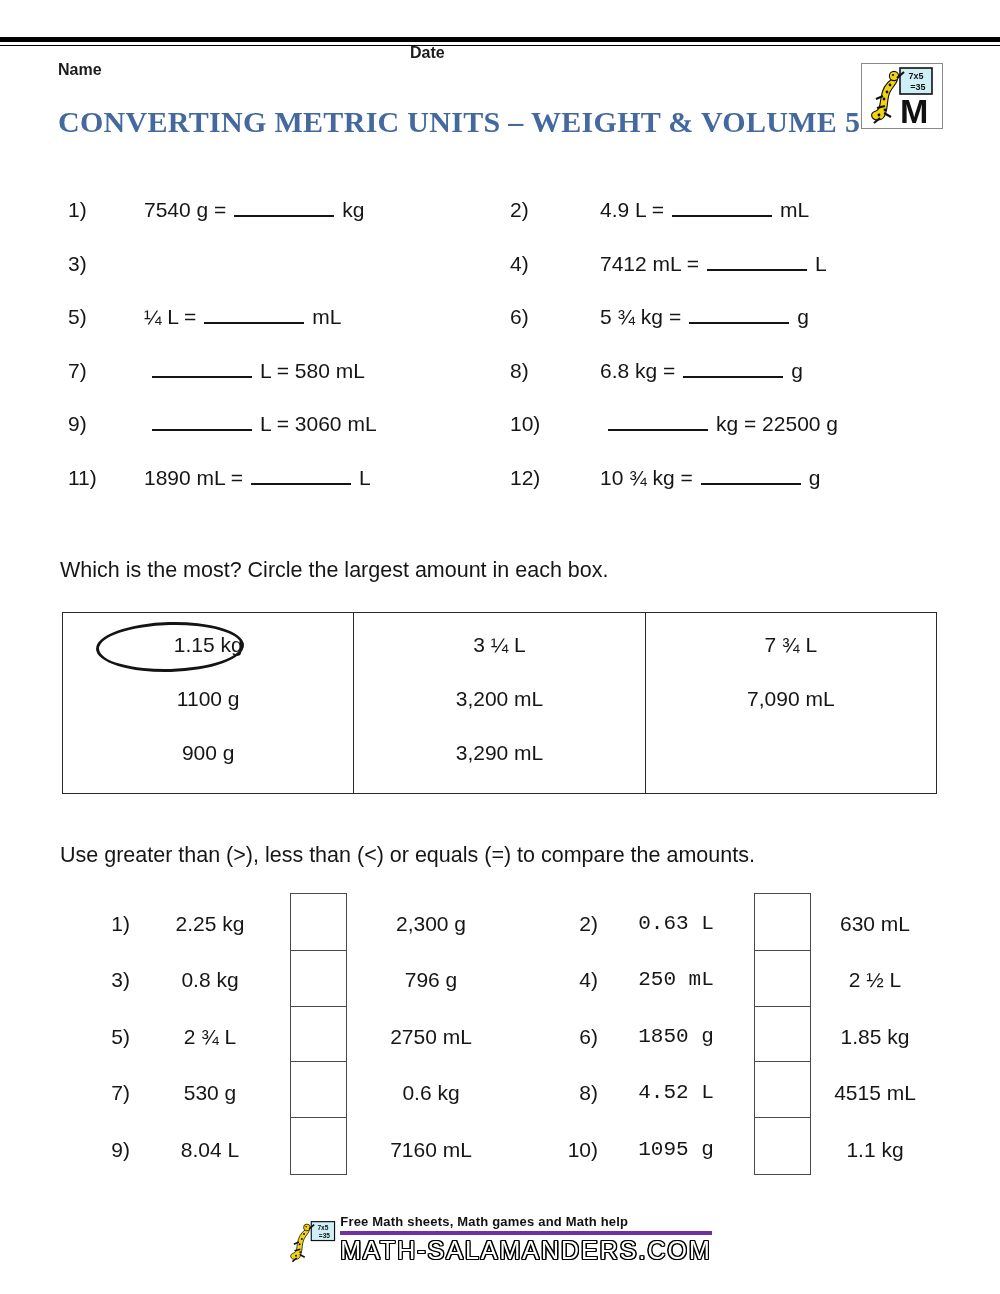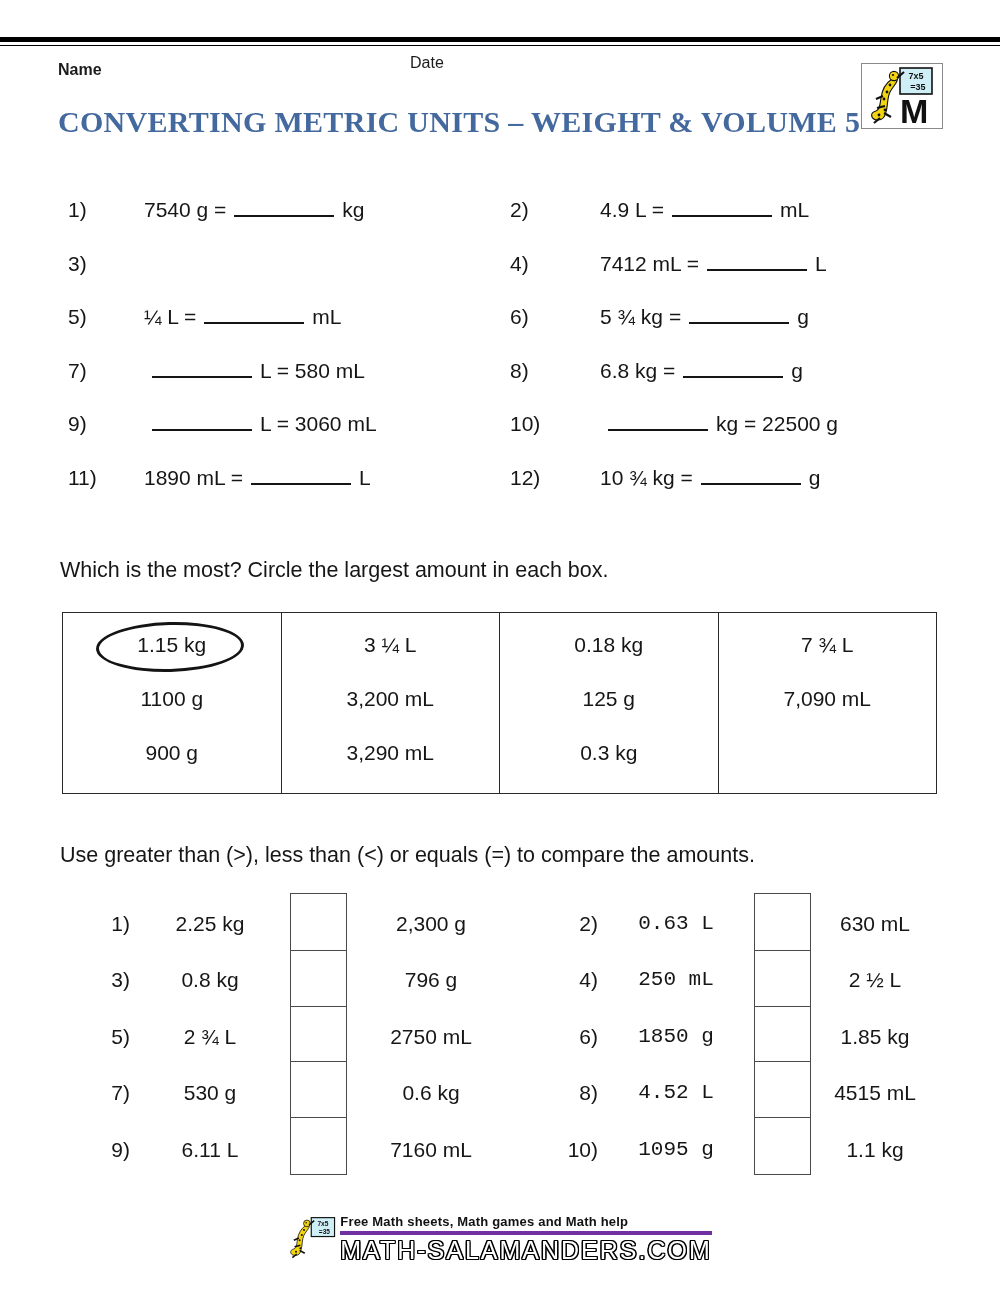--- a/index.html
+++ b/index.html
@@ -6,21 +6,21 @@
   body{
     width:1000px;height:1294px;position:relative;background:#ffffff;
     font-family:"Liberation Sans",sans-serif;color:#161616;overflow:hidden;
   }
   
   .rule-thick{position:absolute;top:37px;left:0;width:1000px;height:5px;background:#000;}
   .rule-thin{position:absolute;top:45px;left:0;width:1000px;height:1px;background:#000;}
 
   
   .name-label{position:absolute;left:58px;top:61px;font-size:16px;font-weight:600;color:#1c1c1c;}
-  .date-label{position:absolute;left:410px;top:54px;font-size:16px;font-weight:400;color:#1c1c1c;}
+  .date-label{position:absolute;left:410px;top:44px;font-size:16px;font-weight:700;color:#1c1c1c;}
   .corner-logo{position:absolute;left:861px;top:63px;width:80px;height:64px;border:1px solid #8a8a8a;background:#fff;}
   .page-title{
     position:absolute;left:58px;top:105px;width:860px;
     font-family:"Liberation Serif",serif;font-size:30px;font-weight:700;
     color:#44699E;letter-spacing:.3px;white-space:nowrap;
   }
 
   
   .conv-row{position:absolute;left:0;width:1000px;height:30px;font-size:21px;line-height:28px;}
   .conv-row span{display:inline-block;}
@@ -64,21 +64,21 @@
     border:1.5px solid #4a4a4a;box-sizing:border-box;background:#fff;
   }
   .cmp-boxes.left{left:290px;}
   .cmp-boxes.right{left:754px;}
   .cmp-box{height:55.8px;box-sizing:border-box;}
   .cmp-box + .cmp-box{border-top:1.5px solid #4a4a4a;}
 
   
   .footer{
     position:absolute;left:0;top:1212px;width:1000px;
-    display:flex;justify-content:center;align-items:center;gap:4px;
+    display:flex;justify-content:center;align-items:flex-end;gap:4px;
   }
   .footer-text{display:flex;flex-direction:column;}
   .footer-tagline{font-size:13px;font-weight:700;color:#111;letter-spacing:.2px;padding-top:2px;}
   .footer-underline{height:3.5px;background:#7030A0;margin-top:2px;}
   .footer-site{
     font-size:25px;font-weight:400;letter-spacing:2px;margin-top:1px;color:#fff;
     text-shadow:-1.2px -1.2px 0 #000, 1.2px -1.2px 0 #000, -1.2px 1.2px 0 #000, 1.2px 1.2px 0 #000, 0 1.2px 0 #000, 0 -1.2px 0 #000, 1.2px 0 0 #000, -1.2px 0 0 #000;
     white-space:nowrap;
   }
 </style>
@@ -170,25 +170,20 @@
     <div class="most-line">1.15 kg</div>
     <div class="most-line">1100 g</div>
     <div class="most-line">900 g</div>
   </div>
   <div class="most-col">
     <div class="most-line">3 ¼ L</div>
     <div class="most-line">3,200 mL</div>
     <div class="most-line">3,290 mL</div>
   </div>
   <div class="most-col">
-    <div class="most-line">0.18 kg</div>
-    <div class="most-line">125 g</div>
-    <div class="most-line">0.3 kg</div>
-  </div>
-  <div class="most-col">
     <div class="most-line">7 ¾ L</div>
     <div class="most-line">7,090 mL</div>
   </div>
   <div class="circle-mark"></div>
 </div>
 
 <div class="compare-instruction">Use greater than (&gt;), less than (&lt;) or equals (=) to compare the amounts.</div>
 
 <div class="cmp-boxes left">
   <div class="cmp-box"></div>
@@ -232,21 +227,21 @@
 <div class="cmp-row" style="top:1079px">
   <span class="cmp-num-l">7)</span>
   <span class="cmp-val1-l">530 g</span>
   <span class="cmp-val2-l">0.6 kg</span>
   <span class="cmp-num-r">8)</span>
   <span class="cmp-val1-r">4.52 L</span>
   <span class="cmp-val2-r">4515 mL</span>
 </div>
 <div class="cmp-row" style="top:1136px">
   <span class="cmp-num-l">9)</span>
-  <span class="cmp-val1-l">6.11 L</span>
+  <span class="cmp-val1-l">8.04 L</span>
   <span class="cmp-val2-l">7160 mL</span>
   <span class="cmp-num-r">10)</span>
   <span class="cmp-val1-r">1095 g</span>
   <span class="cmp-val2-r">1.1 kg</span>
 </div>
 
 <div class="footer">
   <svg viewBox="0 0 66 60" width="48" height="46">
     <use href="#sala-board" x="0" y="0"></use>
   </svg>

